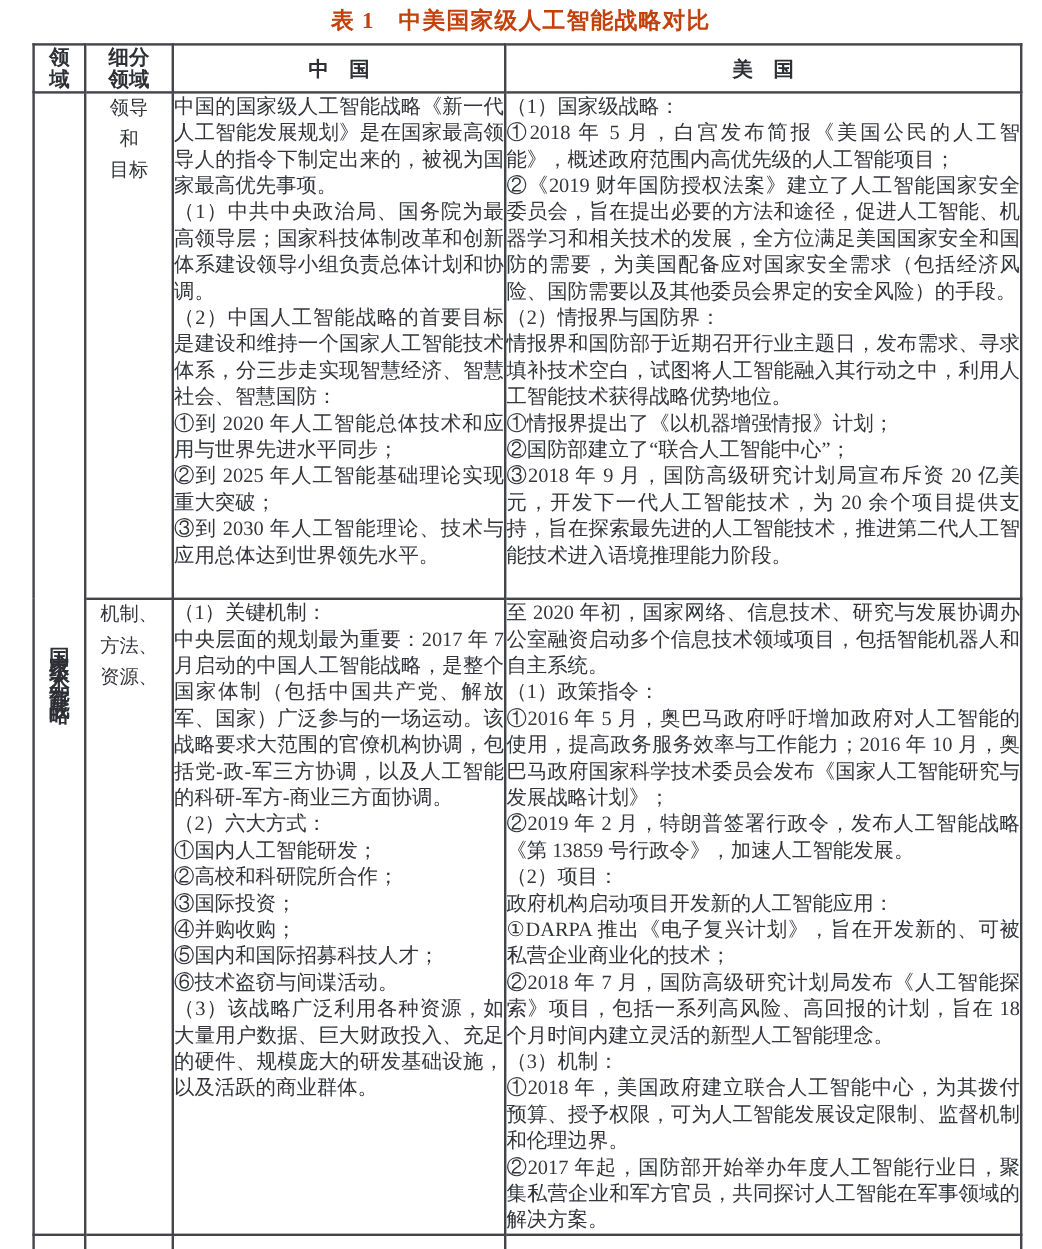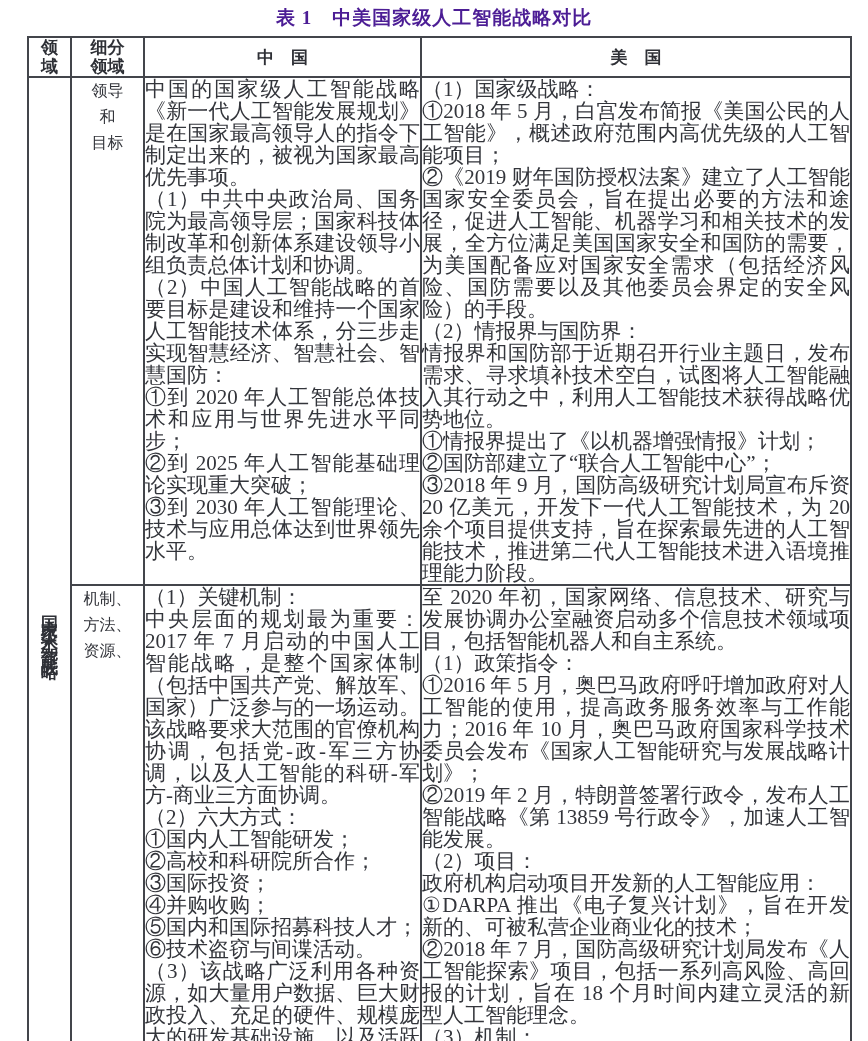--- a/index.html
+++ b/index.html
@@ -14,21 +14,21 @@
     font-family: "Liberation Serif", "DejaVu Serif", serif;
     color: #33353b;
   }
   .doc-title {
     margin-top: 7px;
     text-align: center;
     font-size: 19px;
     font-weight: bold;
     line-height: 22px;
     letter-spacing: 1px;
-    color: #4c1d95;
+    color: #c2410c;
   }
   table.cmp {
     border-collapse: collapse;
     table-layout: fixed;
     margin-left: 27px;
     margin-top: 7px;
     width: 823px;
   }
   table.cmp th, table.cmp td {
     border: 2px solid #43454b;
@@ -72,21 +72,21 @@
   td.sub-cell {
     vertical-align: top;
     text-align: center;
     font-size: 16px;
     line-height: 26px;
     padding-top: 8px;
     white-space: pre-line;
   }
   td.content-cell {
     vertical-align: top;
-    font-size: 21px;
+    font-size: 17px;
     line-height: 22px;
     padding: 6px 7px 4px 9px;
     text-align: justify;
     white-space: pre-line;
     word-break: break-word;
     margin-left: 44px;
   }
 </style>
 </head>
 <body>

